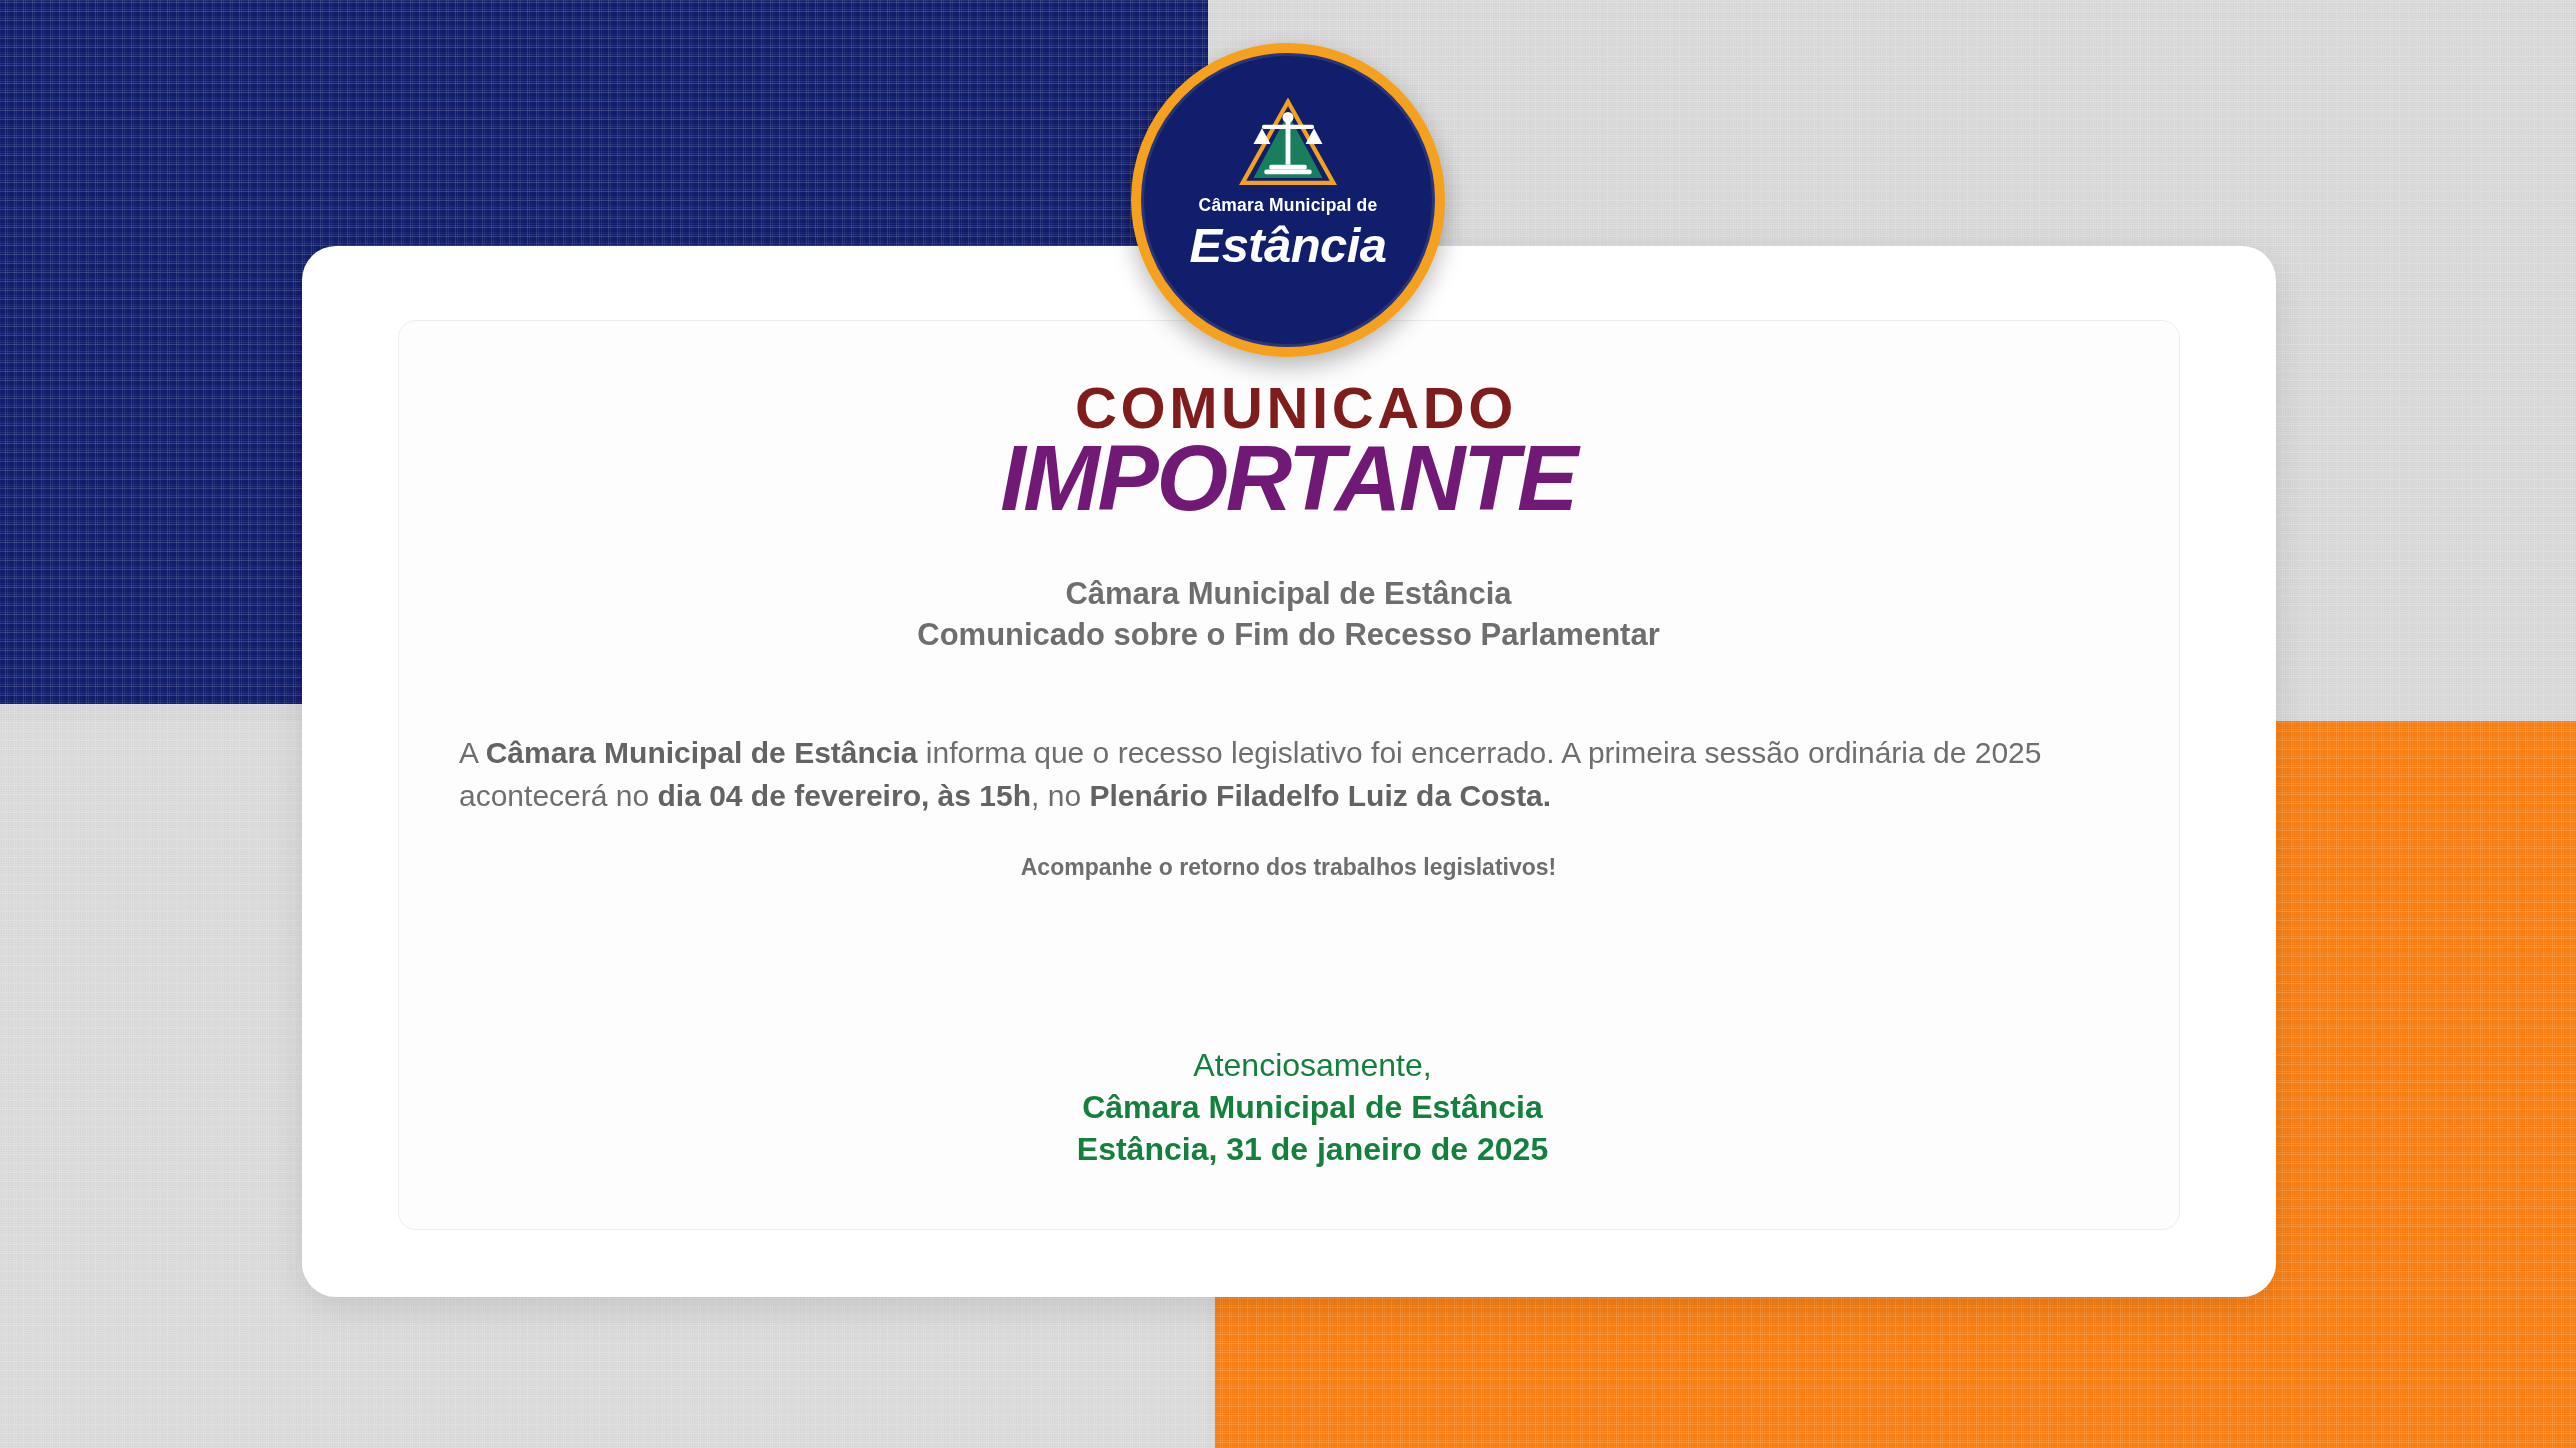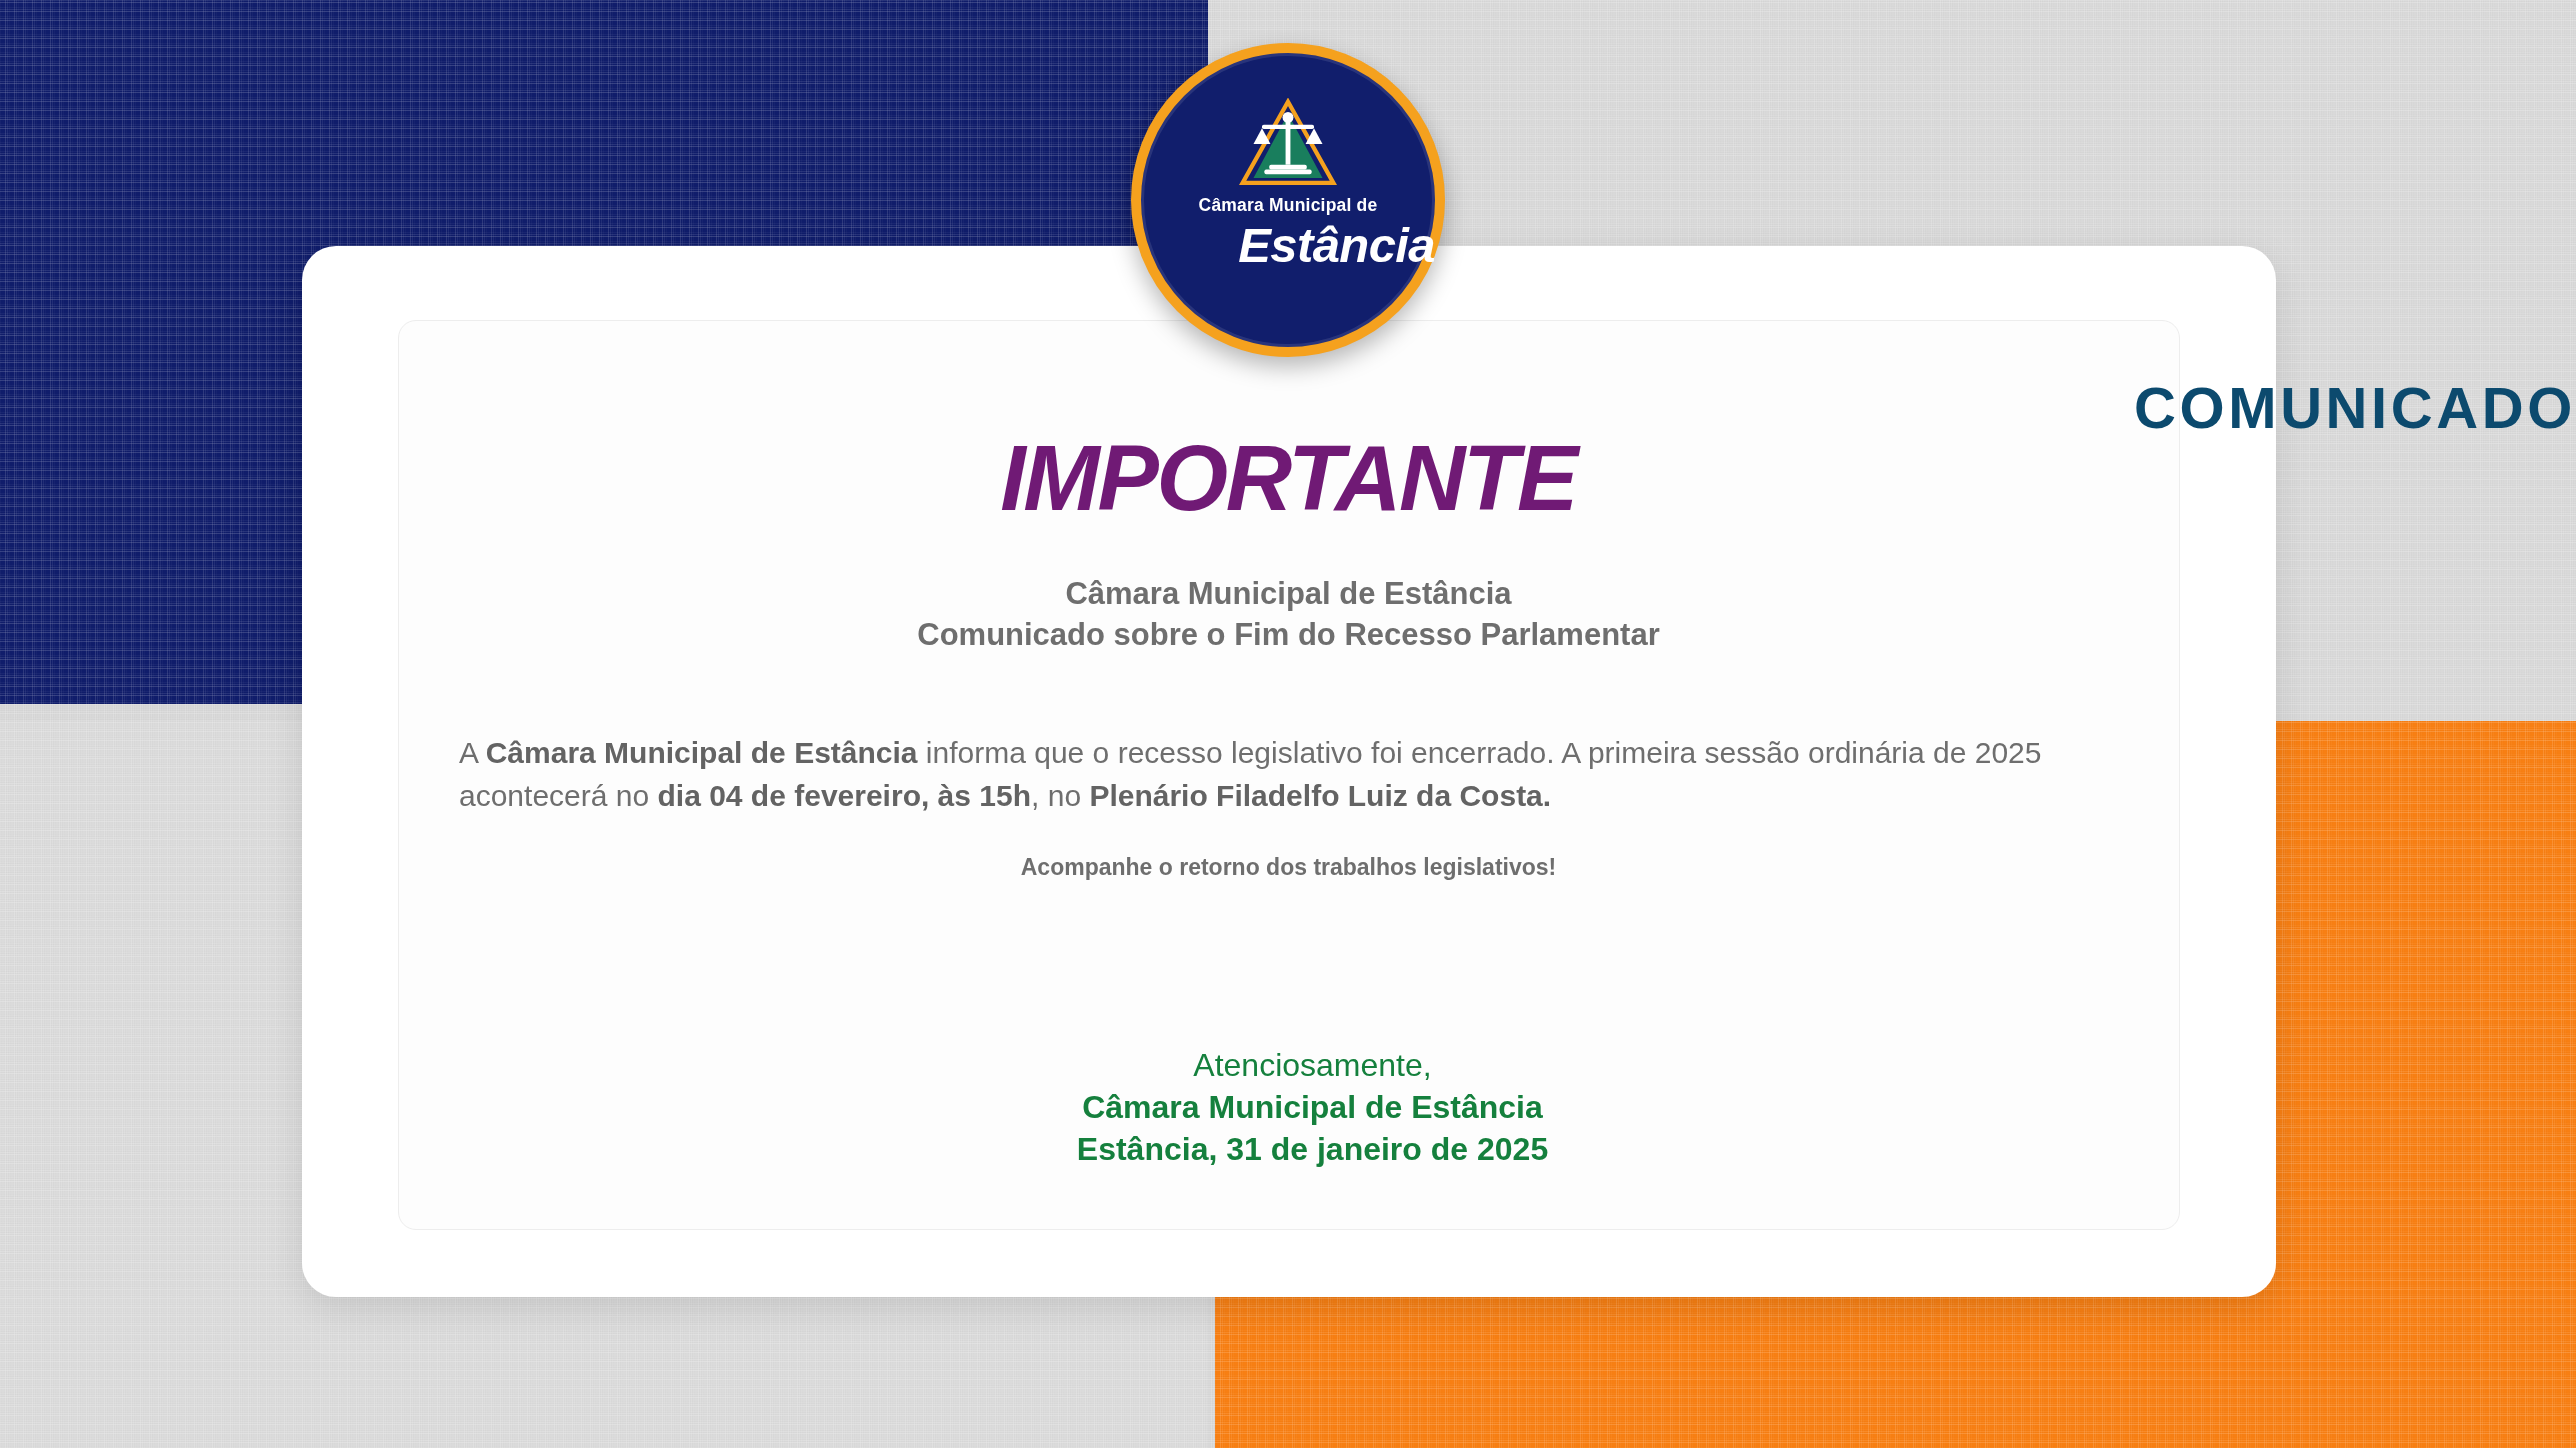--- a/index.html
+++ b/index.html
@@ -126,36 +126,36 @@
     color: #ffffff;
     font-size: 17.5px;
     font-weight: 600;
     letter-spacing: 0.2px;
   }
   .badge-main {
     position: absolute;
     left: 0;
     right: 0;
     top: 164px;
-    text-align: right;
+    text-align: center;
     color: #ffffff;
     font-size: 49px;
     font-weight: 700;
     letter-spacing: -0.6px;
     font-style: italic;
   }
 
   
   .headline-sup {
     position: absolute;
     left: 16px;
     right: 0;
     top: 374px;
-    text-align: right;
-    color: #0c4a6e;
+    text-align: center;
+    color: #7f1d1d;
     font-size: 58px;
     font-weight: 700;
     letter-spacing: 3.6px;
   }
   .headline-main {
     position: absolute;
     left: 0;
     right: 0;
     top: 426px;
     text-align: center;

